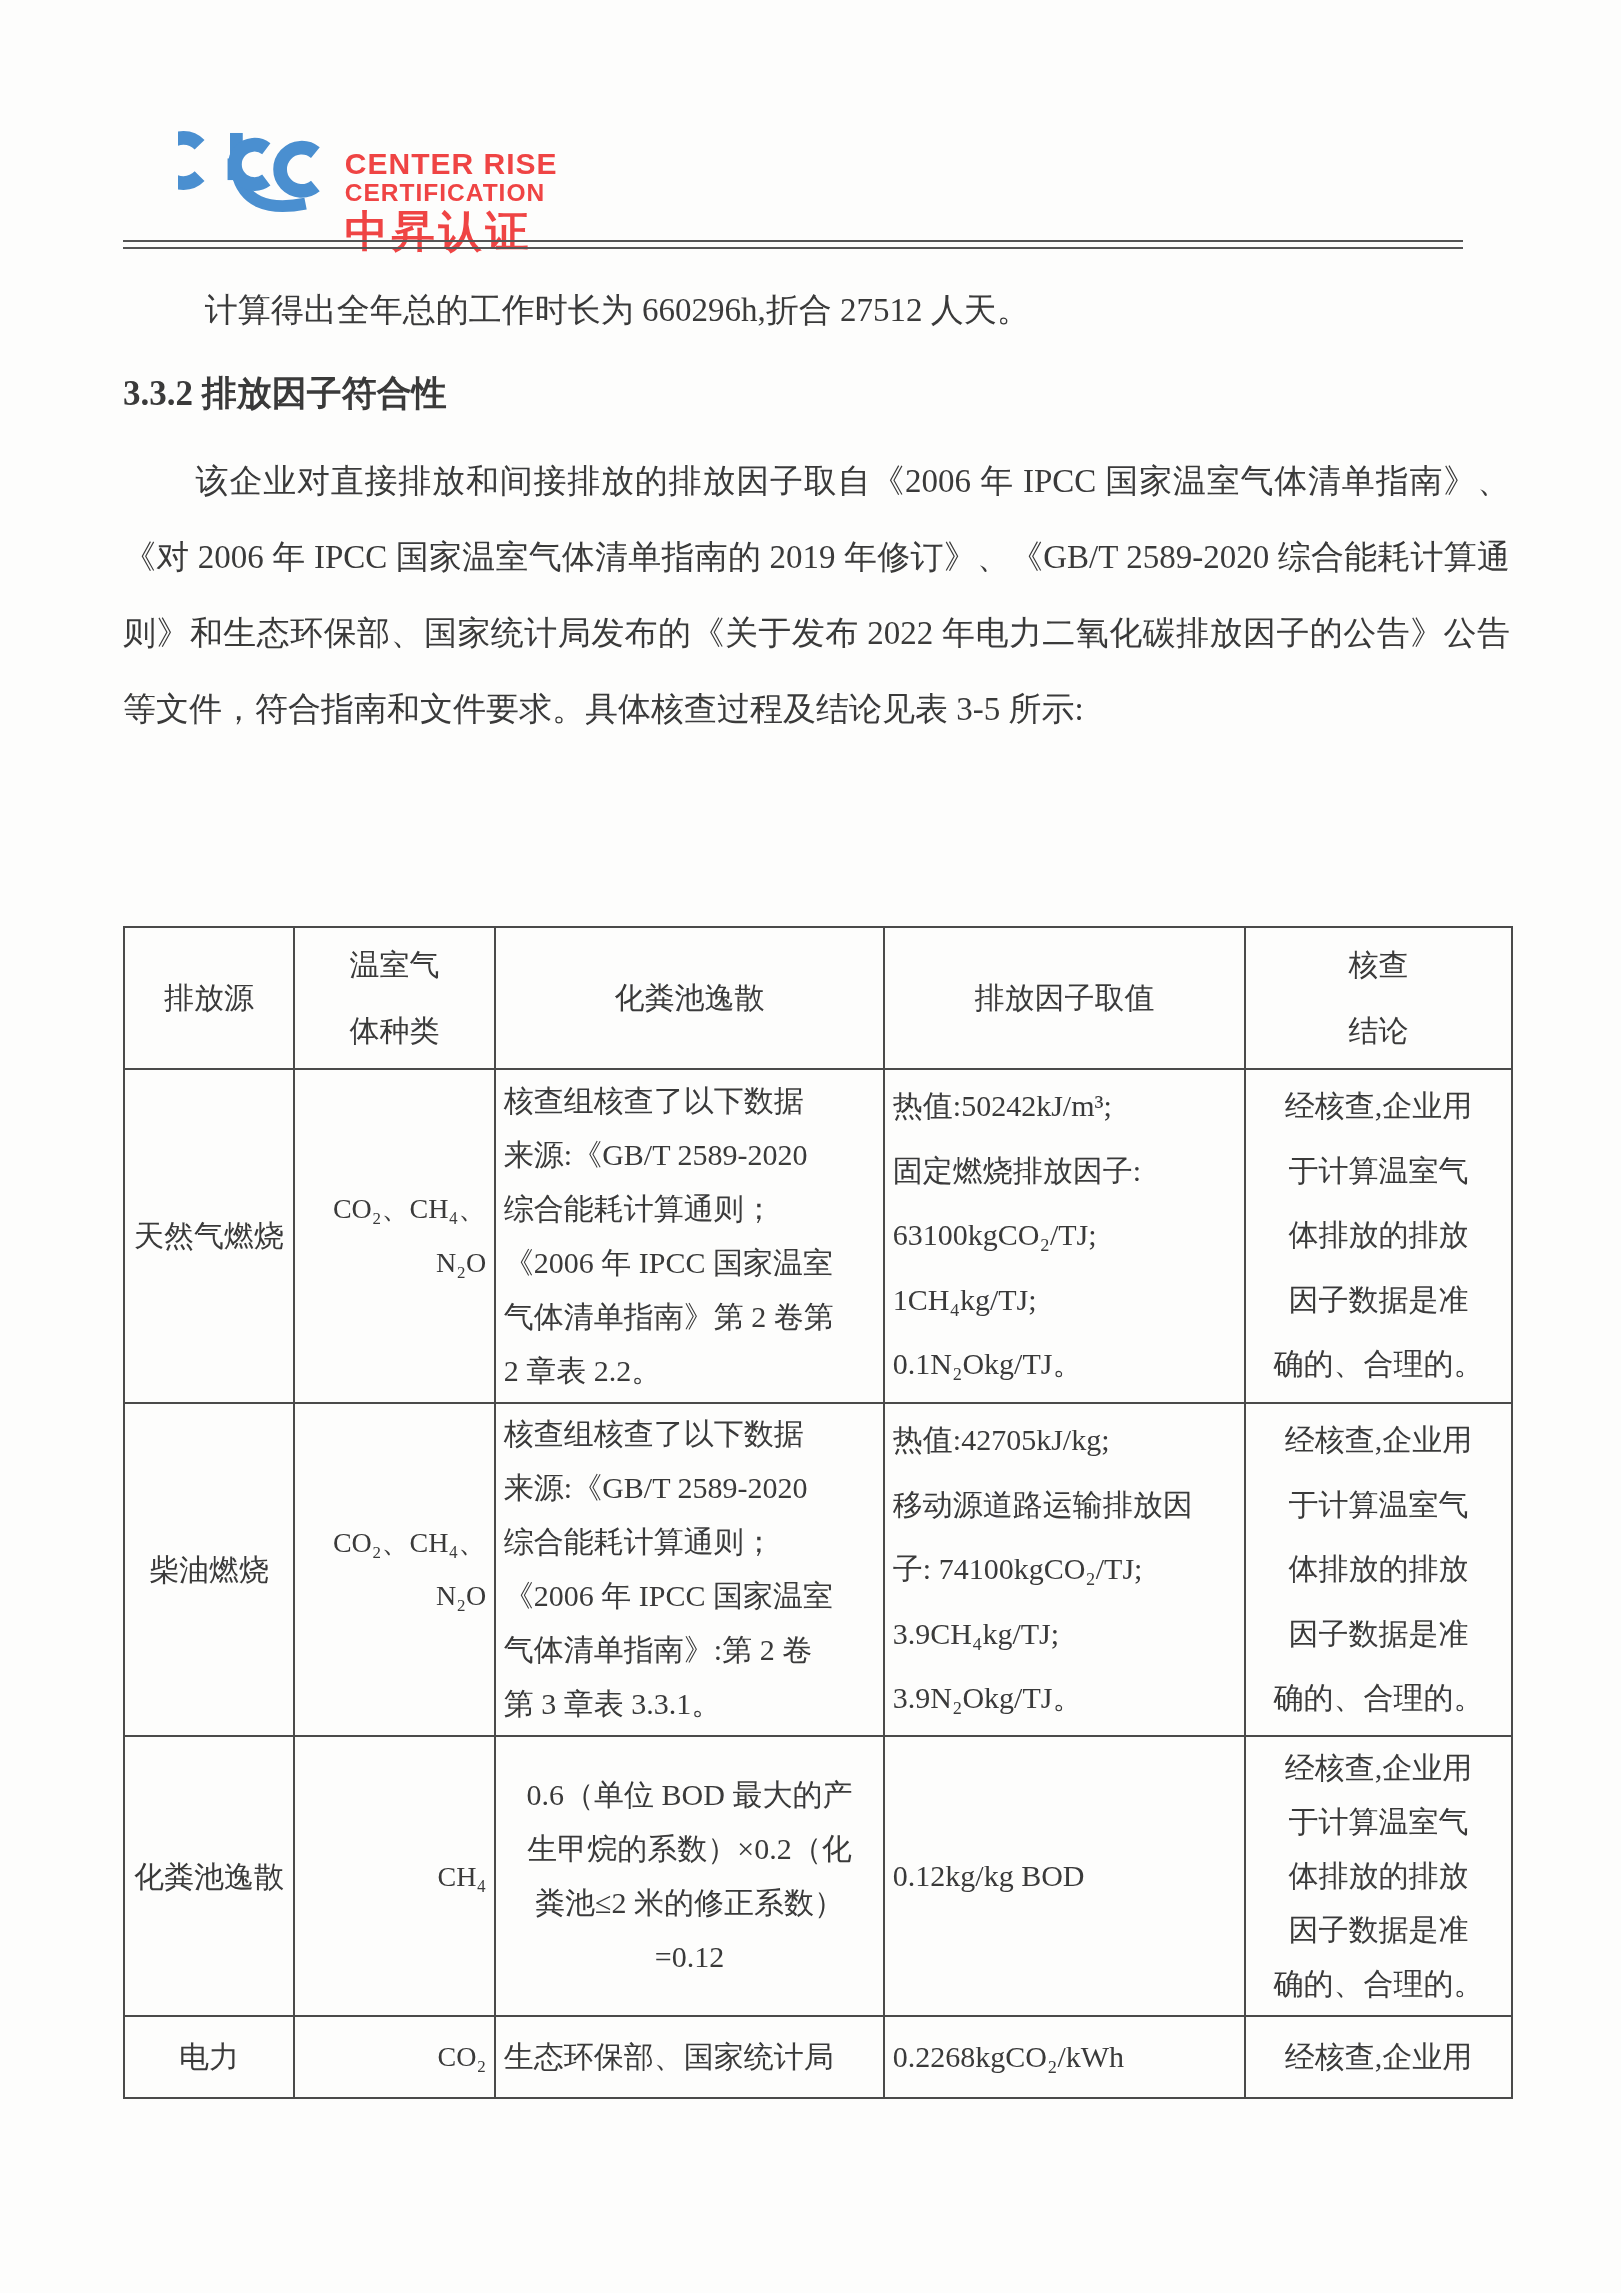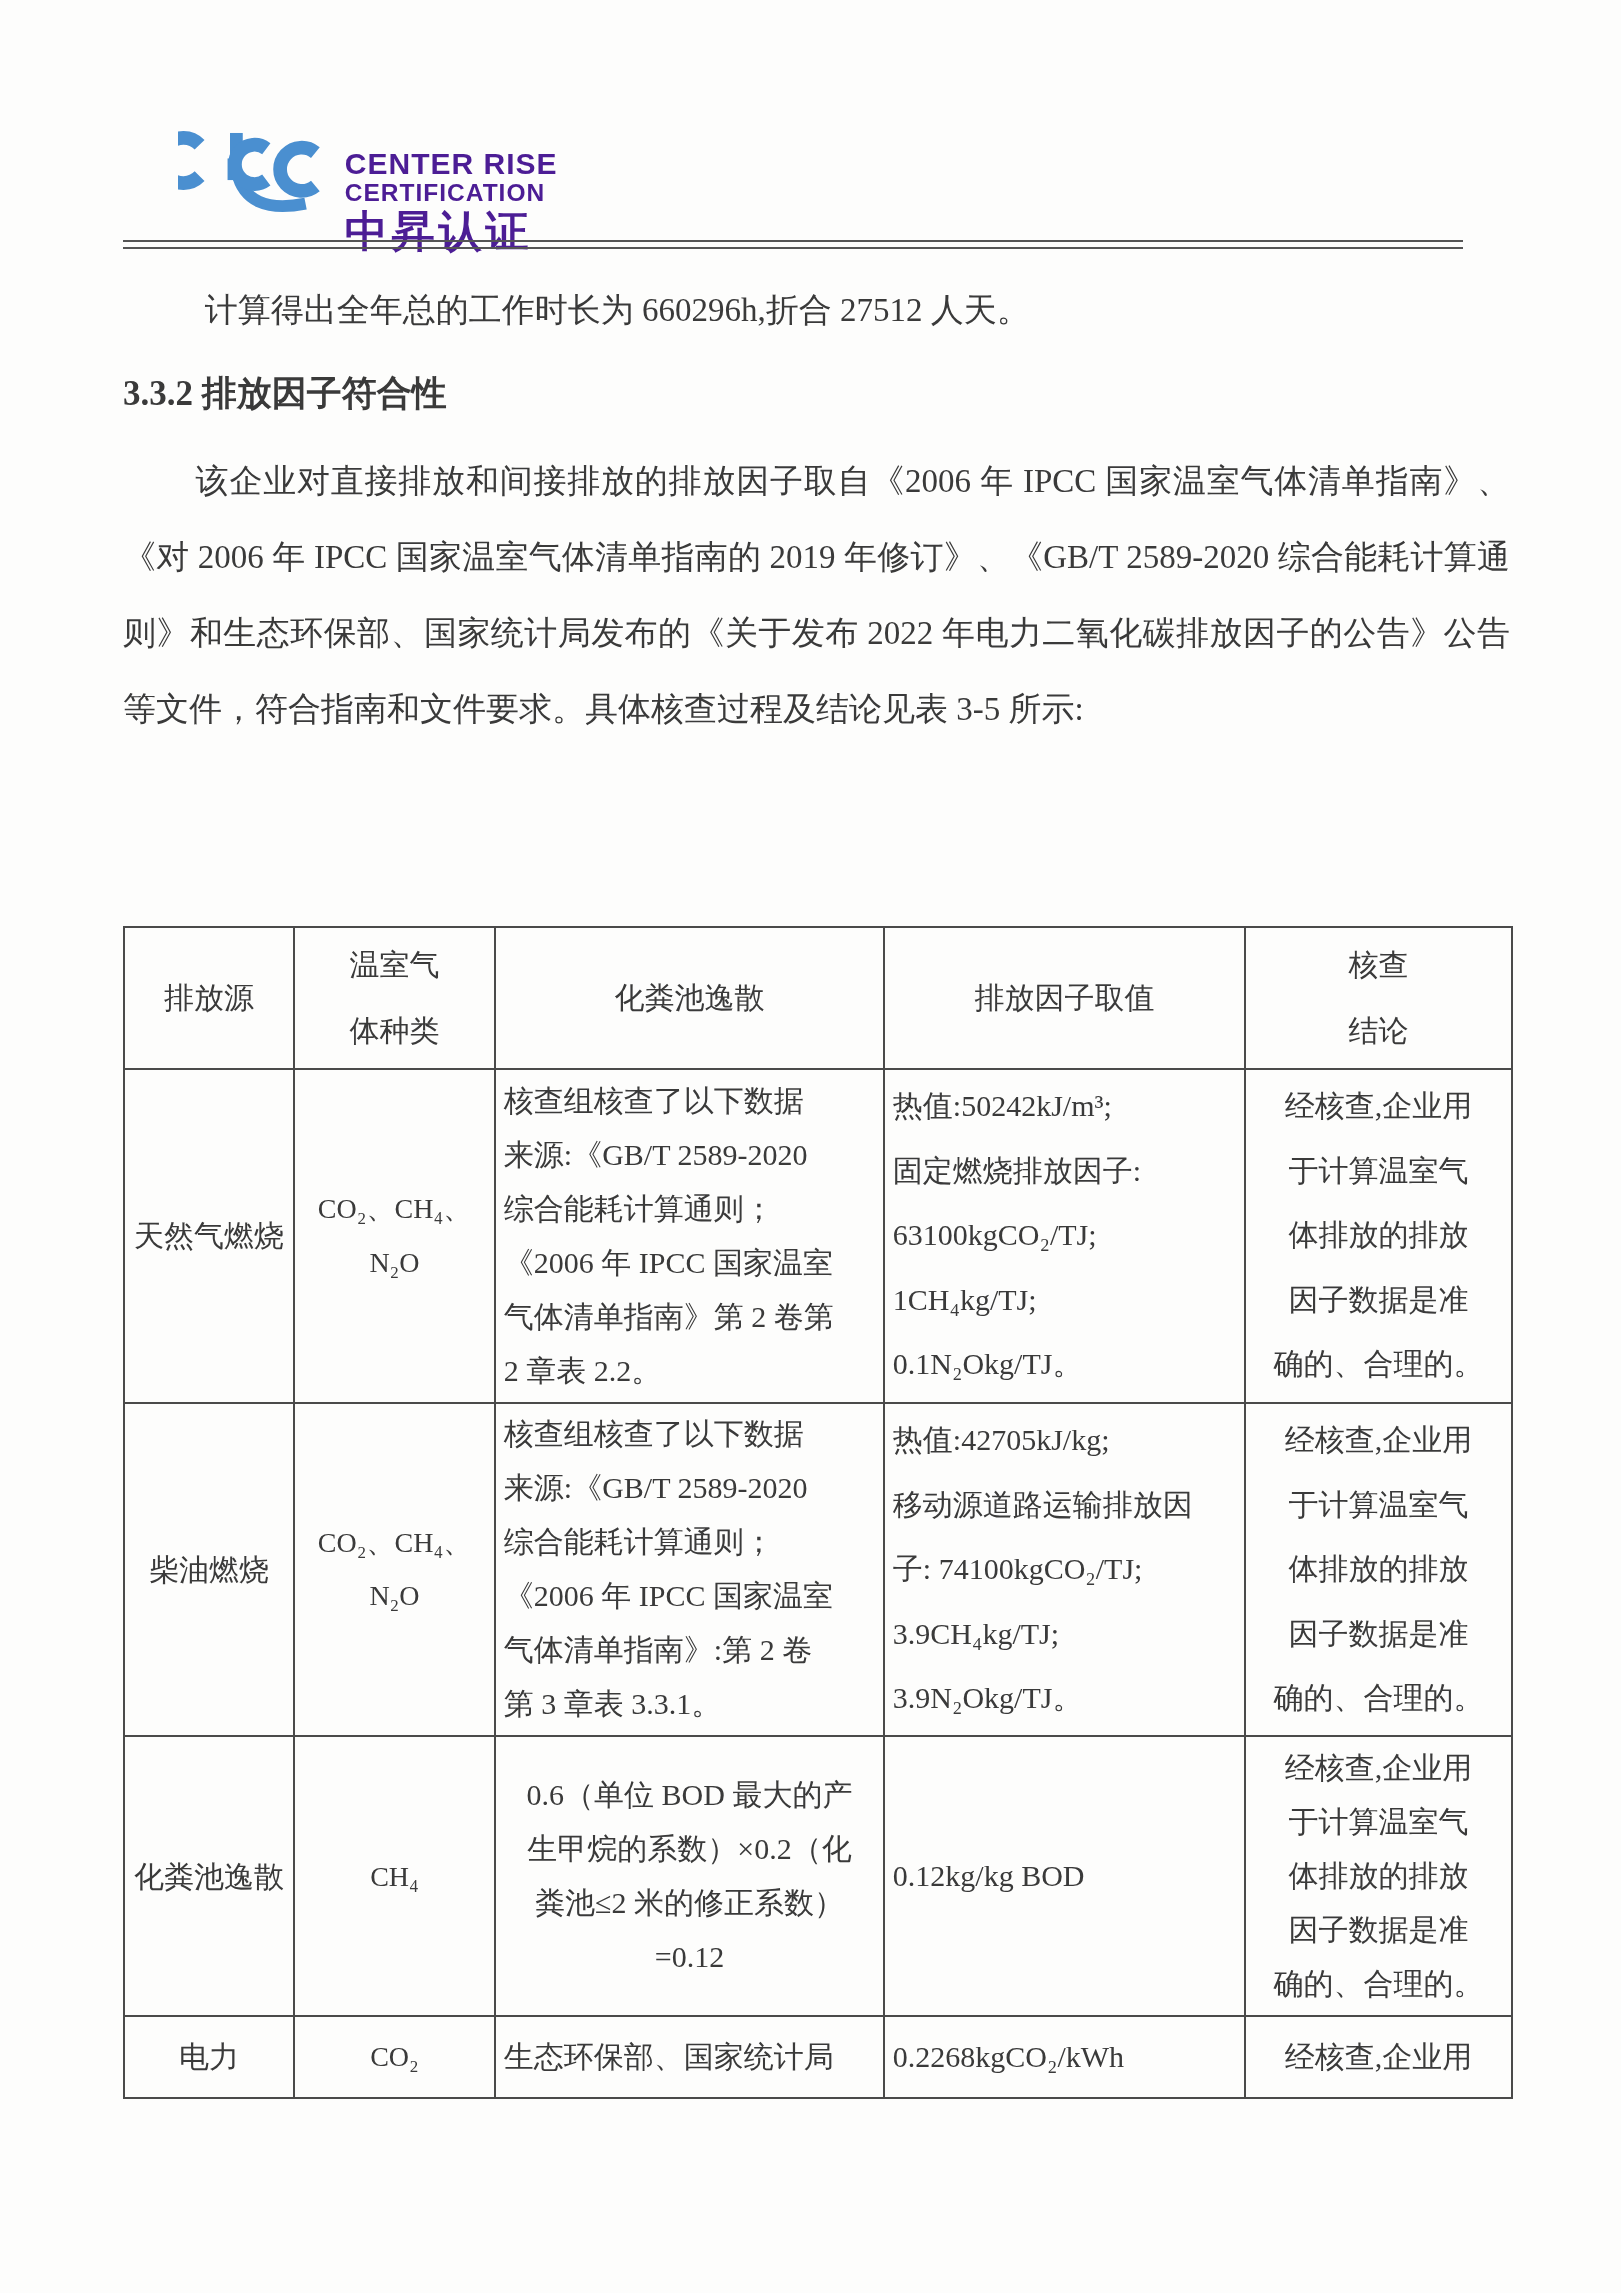--- a/index.html
+++ b/index.html
@@ -8,21 +8,21 @@
     width:1621px;height:2294px;
     background:#fdfdfc;
     margin:0 auto;
     font-family:"Liberation Serif","DejaVu Serif",serif;
     color:#3a3a3a;
     overflow:hidden;
   }
   
   .logo{position:absolute;left:178px;top:125px;display:flex;align-items:flex-start;}
   .logo svg{display:block;}
-  .logo-text{margin-left:9.8px;margin-top:23.5px;color:#4c1d95;line-height:1;}
+  .logo-text{margin-left:9.8px;margin-top:23.5px;color:#ef4444;line-height:1;}
   .logo-line1{font-size:30px;font-weight:bold;letter-spacing:1px;font-family:"Liberation Sans","DejaVu Sans",sans-serif;}
   .logo-line2{font-size:24.5px;font-weight:bold;letter-spacing:1px;margin-top:2.9px;font-family:"Liberation Sans","DejaVu Sans",sans-serif;}
   .logo-line3{font-size:43px;font-weight:bold;margin-top:3.9px;letter-spacing:3.9px;}
   
   .rule{
     position:absolute;left:123px;top:240px;width:1340px;height:4.9px;
     border-top:2.9px solid #555;border-bottom:2.9px solid #555;
   }
   
   .intro{
@@ -53,21 +53,21 @@
     padding:3.9px 7.8px;
     white-space:pre-line;
     overflow:hidden;
   }
   table.checks thead tr{height:135px;}
   tr.row-1,tr.row-2{height:330px;}
   tr.row-3{height:274px;}
   tr.row-4{height:82px;}
   th{font-weight:normal;text-align:center;line-height:2.2;}
   .cell-source{text-align:center;line-height:1.9;}
-  .cell-gas{text-align:center;white-space:nowrap;font-size:28px;line-height:1.9;}
+  .cell-gas{text-align:right;white-space:nowrap;font-size:28px;line-height:1.9;}
   .cell-process{text-align:left;line-height:1.8;padding-left:13.7px;padding-right:7.8px;}
   .cell-process.centered{text-align:center;border-radius:19px;}
   .cell-factor{text-align:left;line-height:2.15;padding-left:13.7px;}
   .cell-conclusion{text-align:center;line-height:2.15;padding-left:3.9px;padding-right:3.9px;}
   tr.row-3 .cell-conclusion{line-height:1.8;}
   tr.row-4 td{line-height:1.2;}
 </style>
 </head>
 <body>
 

